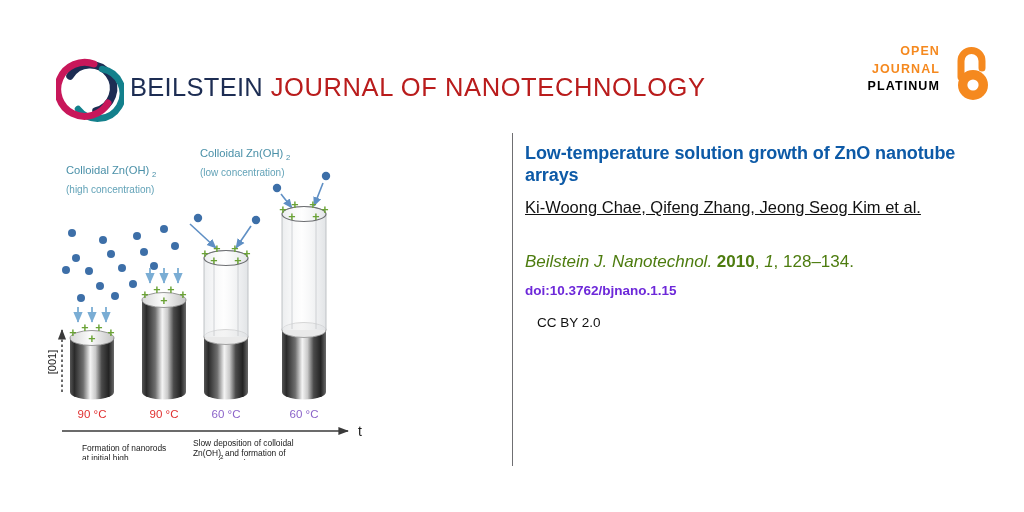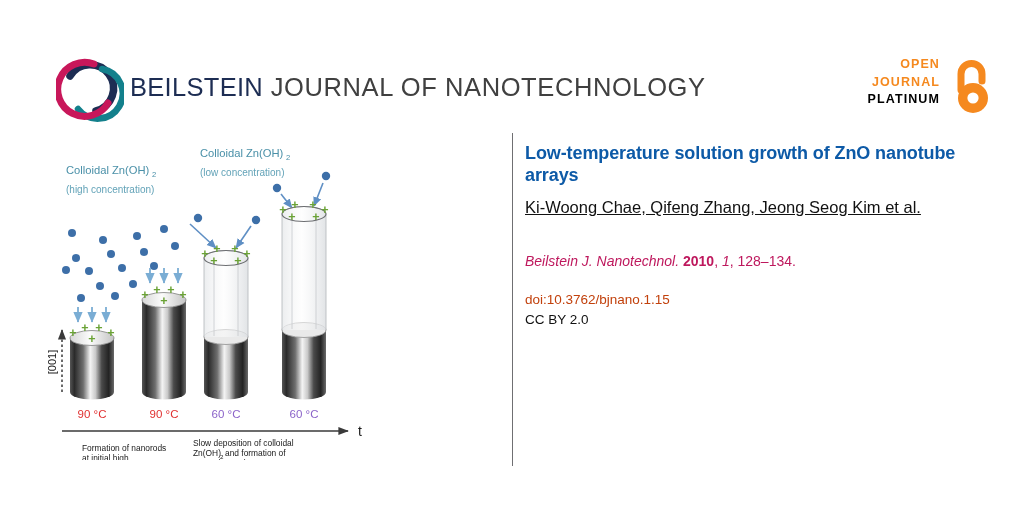--- a/index.html
+++ b/index.html
@@ -34,28 +34,28 @@
     white-space: nowrap;
     color: #5b6a8a;
   }
   #journal-wordmark .wm-bold {
     font-weight: normal;
     color: #1d2d53;
     letter-spacing: 0.3px;
   }
   #journal-wordmark .wm-light {
     font-weight: normal;
-    color: #404040;
+    color: #b91c1c;
     letter-spacing: 0.6px;
   }
 
   
   #open-access-badge {
     position: absolute;
-    left: 868px; top: 56px;
+    left: 868px; top: 43px;
     width: 128px; height: 62px;
   }
   #oa-text {
     position: absolute;
     right: 56px; top: 0;
     text-align: right;
     line-height: 17.5px;
     font-size: 12.5px;
     font-weight: bold;
     letter-spacing: 1.1px;
@@ -92,39 +92,40 @@
     letter-spacing: -0.1px;
   }
   #article-authors {
     color: #111111;
     font-size: 16.5px;
     line-height: 25px;
     margin: 0;
     text-decoration: underline;
   }
   #article-citation {
-    color: #be185d;
-    font-size: 14px;
+    color: #4d7c0f;
+    font-size: 17px;
     line-height: 19px;
     margin: 32px 0 0 0;
   }
   #article-citation .cit-journal { font-style: italic; }
   #article-citation .cit-year { font-weight: bold; }
   #article-citation .cit-volume { font-style: italic; }
   #article-doi {
-    color: #c2410c;
+    color: #6d28d9;
     font-size: 13.5px;
     line-height: 19.5px;
-    margin: 19px 0 0 0;
+    margin: 10px 0 0 0;
+    font-weight: bold;
   }
   #article-license {
     color: #111111;
     font-size: 13.5px;
     line-height: 19.5px;
-    margin: 0;
+    margin: 12px;
   }
 
   
   #graphical-abstract {
     position: absolute;
     left: 48px; top: 140px;
     width: 340px; height: 320px;
   }
 </style>
 </head>

